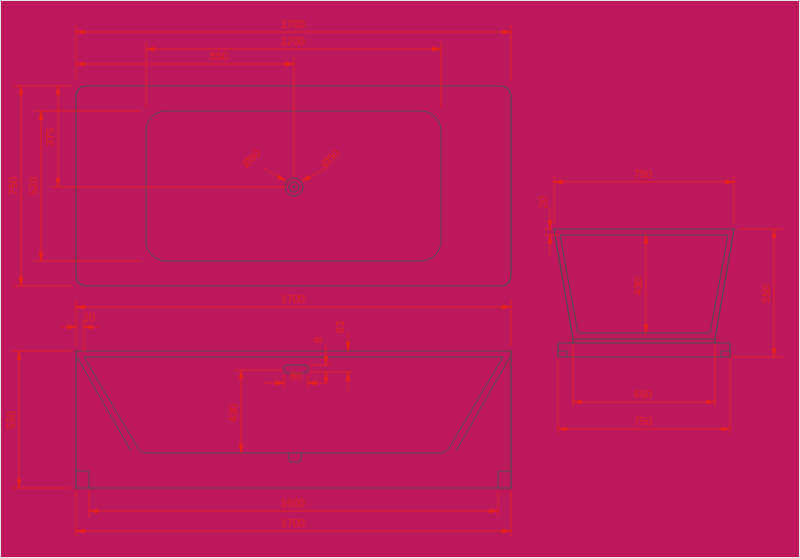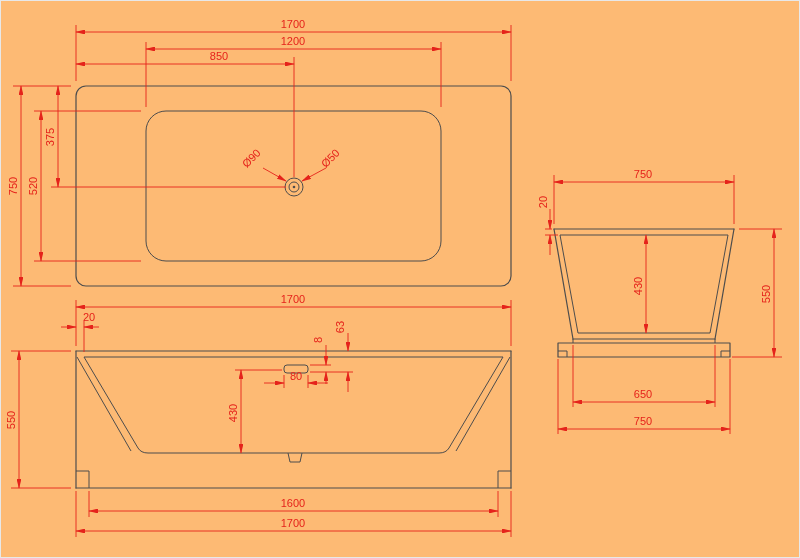--- a/index.html
+++ b/index.html
@@ -1,16 +1,16 @@
 <!DOCTYPE html>
 <html><head>
 <meta charset="utf-8">
 <style>
   html,body{margin:0;padding:0;background:#ffffff;}
-  .stage{width:800px;height:558px;position:relative;background:#fdba74;overflow:hidden;border:1px solid #e8e8e8;box-sizing:border-box;}
+  .stage{width:800px;height:558px;position:relative;background:#be185d;overflow:hidden;border:1px solid #e8e8e8;box-sizing:border-box;}
   svg{display:block;}
   .obj{stroke:#4d4d4d;fill:none;stroke-width:1.2;stroke-linejoin:round;stroke-linecap:round;}
   .objthin{stroke:#4d4d4d;fill:none;stroke-width:1;}
   .red{stroke:#e5231b;fill:none;stroke-width:0.9;}
   text.dimtxt{fill:#e5231b;font-family:"Liberation Sans",sans-serif;font-size:11px;}
 </style>
 </head>
 <body>
 
 <div class="stage">

